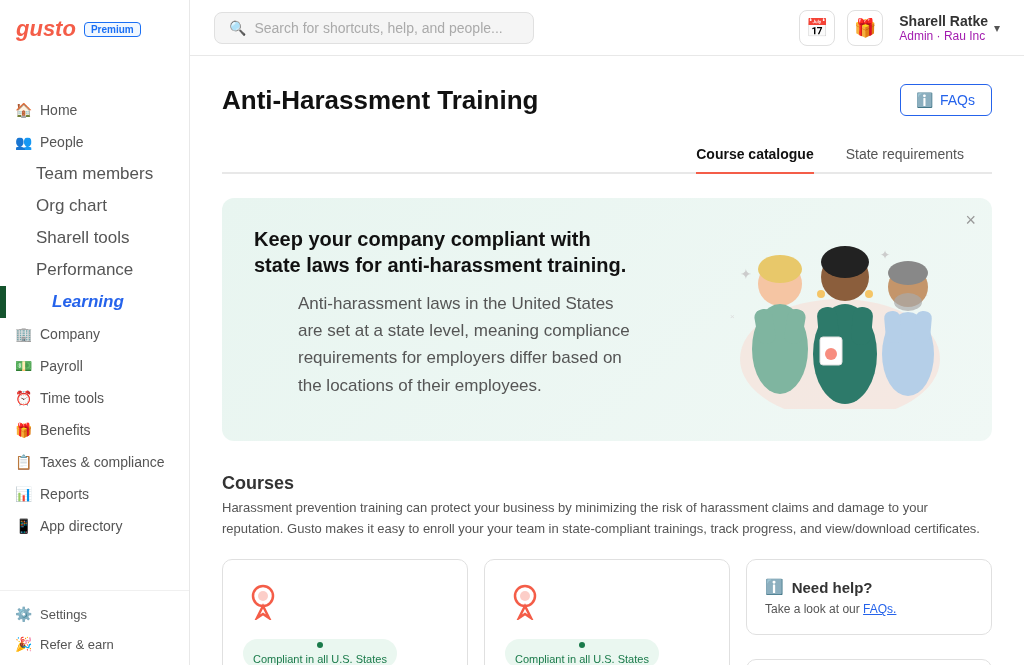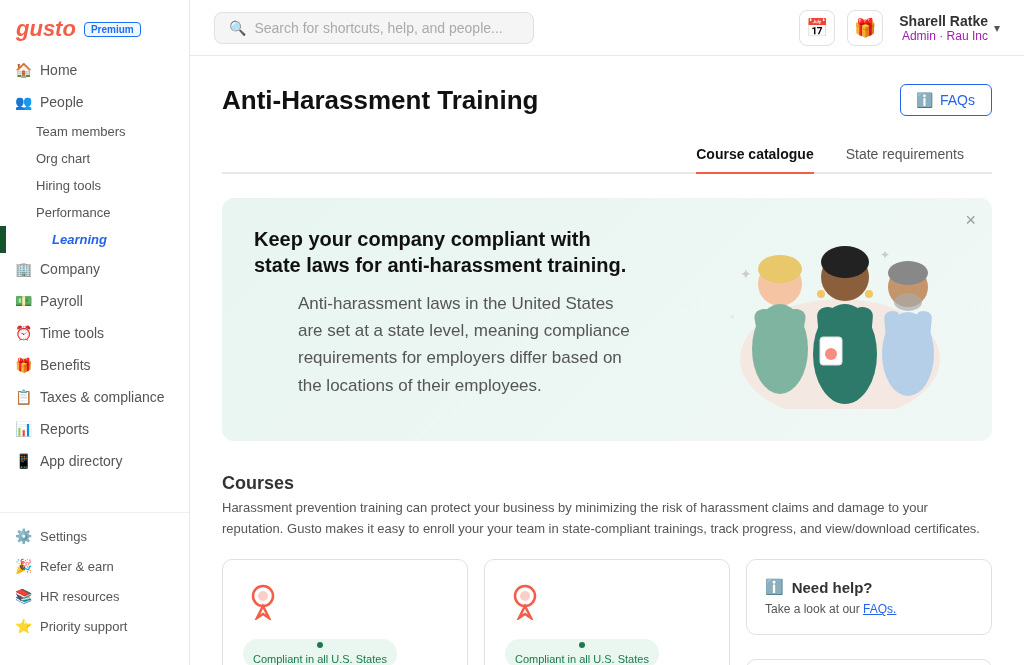--- a/index.html
+++ b/index.html
@@ -1,41 +1,41 @@
 <!DOCTYPE html>
 <html><head>
   <meta charset="utf-8">
   <style>
     * { box-sizing: border-box; margin: 0; padding: 0; }
     body { font-family: -apple-system, BlinkMacSystemFont, 'Segoe UI', sans-serif; font-size: 14px; color: #333; display: flex; height: 665px; overflow: hidden; background: #fff; }
 
     
-    .sidebar { width: 190px; min-width: 190px; background: #fff; border-right: 1px solid #e8e8e8; display: flex; flex-direction: column; height: 100%; overflow-y: auto; padding-bottom: 16px; }
+    .sidebar { width: 190px; min-width: 190px; background: #fff; border-right: 1px solid #e8e8e8; display: flex; flex-direction: column; height: 100%; overflow-y: auto; padding-bottom: 16px; gap: 40px; }
     .sidebar-logo { display: flex; align-items: center; gap: 8px; padding: 16px 16px 12px; }
     .logo-gusto { color: #f45d48; font-size: 22px; font-weight: 800; font-style: italic; }
     .logo-badge { background: #f0f7ff; color: #1a6ff4; font-size: 10px; font-weight: 600; border: 1px solid #1a6ff4; border-radius: 4px; padding: 1px 6px; }
     .sidebar-nav { flex: 1; }
     .nav-item { display: flex; align-items: center; gap: 8px; padding: 8px 16px; cursor: pointer; color: #555; font-size: 14px; border-radius: 0; }
     .nav-icon { width: 16px; height: 16px; display: inline-flex; align-items: center; justify-content: center; color: #888; font-size: 14px; }
-    .nav-sub-item { padding: 6px 16px 6px 36px; font-size: 13px; color: #555; cursor: pointer; }
+    .nav-sub-item { padding: 6px 16px 6px 36px; font-size: 17px; color: #555; cursor: pointer; }
     .nav-sub-item.active { color: #2563eb; font-weight: 600; border-left: 6px solid #14532d; padding-left: 46px; font-style: italic; }
     .sidebar-footer { padding: 8px 0; border-top: 1px solid #f0f0f0; margin-top: 8px; }
     .footer-item { display: flex; align-items: center; gap: 8px; padding: 7px 16px; cursor: pointer; color: #555; font-size: 13px; }
 
     
     .main { flex: 1; display: flex; flex-direction: column; overflow: hidden; }
 
     
     .header { display: flex; align-items: center; justify-content: space-between; padding: 8px 24px; border-bottom: 1px solid #e8e8e8; background: #fff; min-height: 56px; }
     .search-bar { display: flex; align-items: center; gap: 8px; background: #f5f5f5; border: 1px solid #e0e0e0; border-radius: 8px; padding: 7px 14px; width: 320px; color: #999; font-size: 14px; }
     .header-right { display: flex; align-items: center; gap: 16px; }
     .header-icons { display: flex; gap: 12px; }
     .header-icon { width: 36px; height: 36px; border: 1px solid #e0e0e0; border-radius: 8px; display: flex; align-items: center; justify-content: center; cursor: pointer; font-size: 18px; color: #555; }
     .user-info { display: flex; align-items: center; gap: 6px; cursor: pointer; }
-    .user-text { text-align: right; }
+    .user-text { }
     .user-name { font-weight: 600; font-size: 14px; }
     .user-role { font-size: 12px; color: #a21caf; }
     .chevron { color: #555; font-size: 12px; }
 
     
     .content { flex: 1; overflow-y: auto; padding: 28px 32px; }
     .page-header { display: flex; align-items: center; justify-content: space-between; margin-bottom: 20px; }
     .page-title { font-size: 26px; font-weight: 700; color: #111; }
     .faqs-btn { display: flex; align-items: center; gap: 6px; border: 1.5px solid #2563eb; color: #2563eb; border-radius: 6px; padding: 7px 16px; font-size: 14px; font-weight: 500; cursor: pointer; background: #fff; }
 
@@ -86,21 +86,21 @@
       <span class="nav-icon">🏠</span>
       <span>Home</span>
     </div>
 
     <div class="nav-item">
       <span class="nav-icon">👥</span>
       <span>People</span>
     </div>
     <div class="nav-sub-item">Team members</div>
     <div class="nav-sub-item">Org chart</div>
-    <div class="nav-sub-item">Hiring tools</div>
+    <div class="nav-sub-item">Sharell tools</div>
     <div class="nav-sub-item">Performance</div>
     <div class="nav-sub-item active">Learning</div>
 
     <div class="nav-item">
       <span class="nav-icon">🏢</span>
       <span>Company</span>
     </div>
     <div class="nav-item">
       <span class="nav-icon">💵</span>
       <span>Payroll</span>

